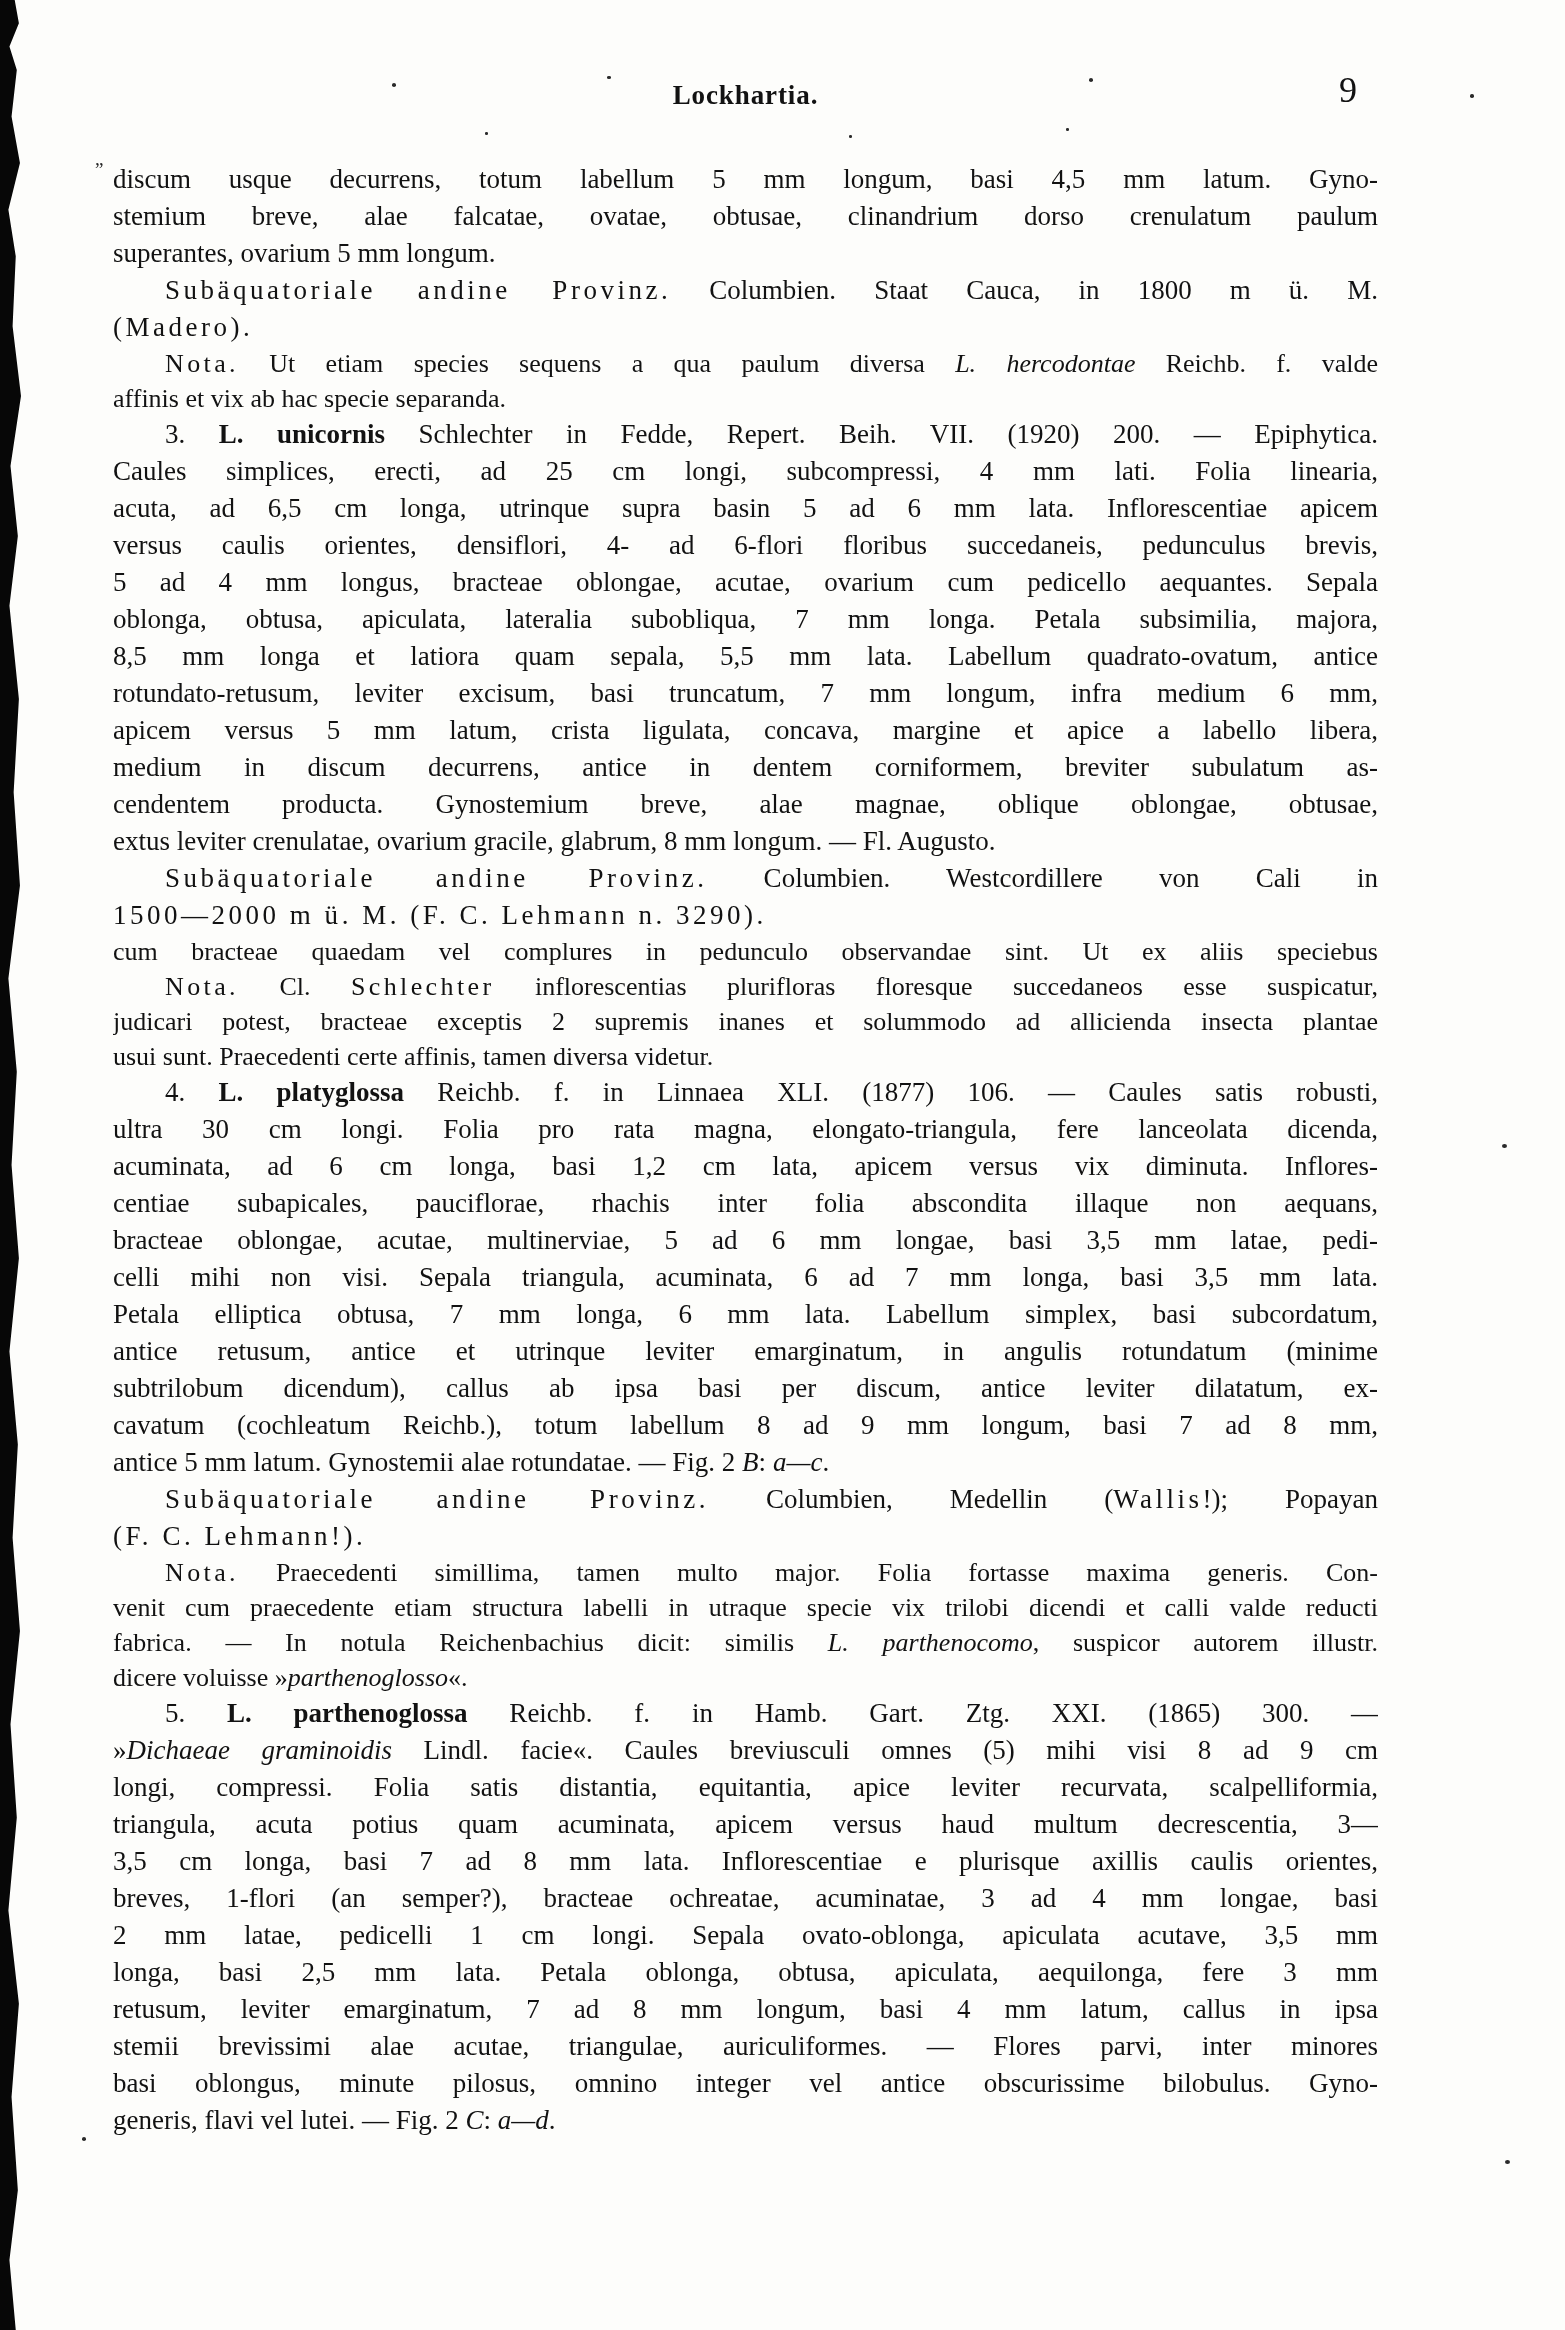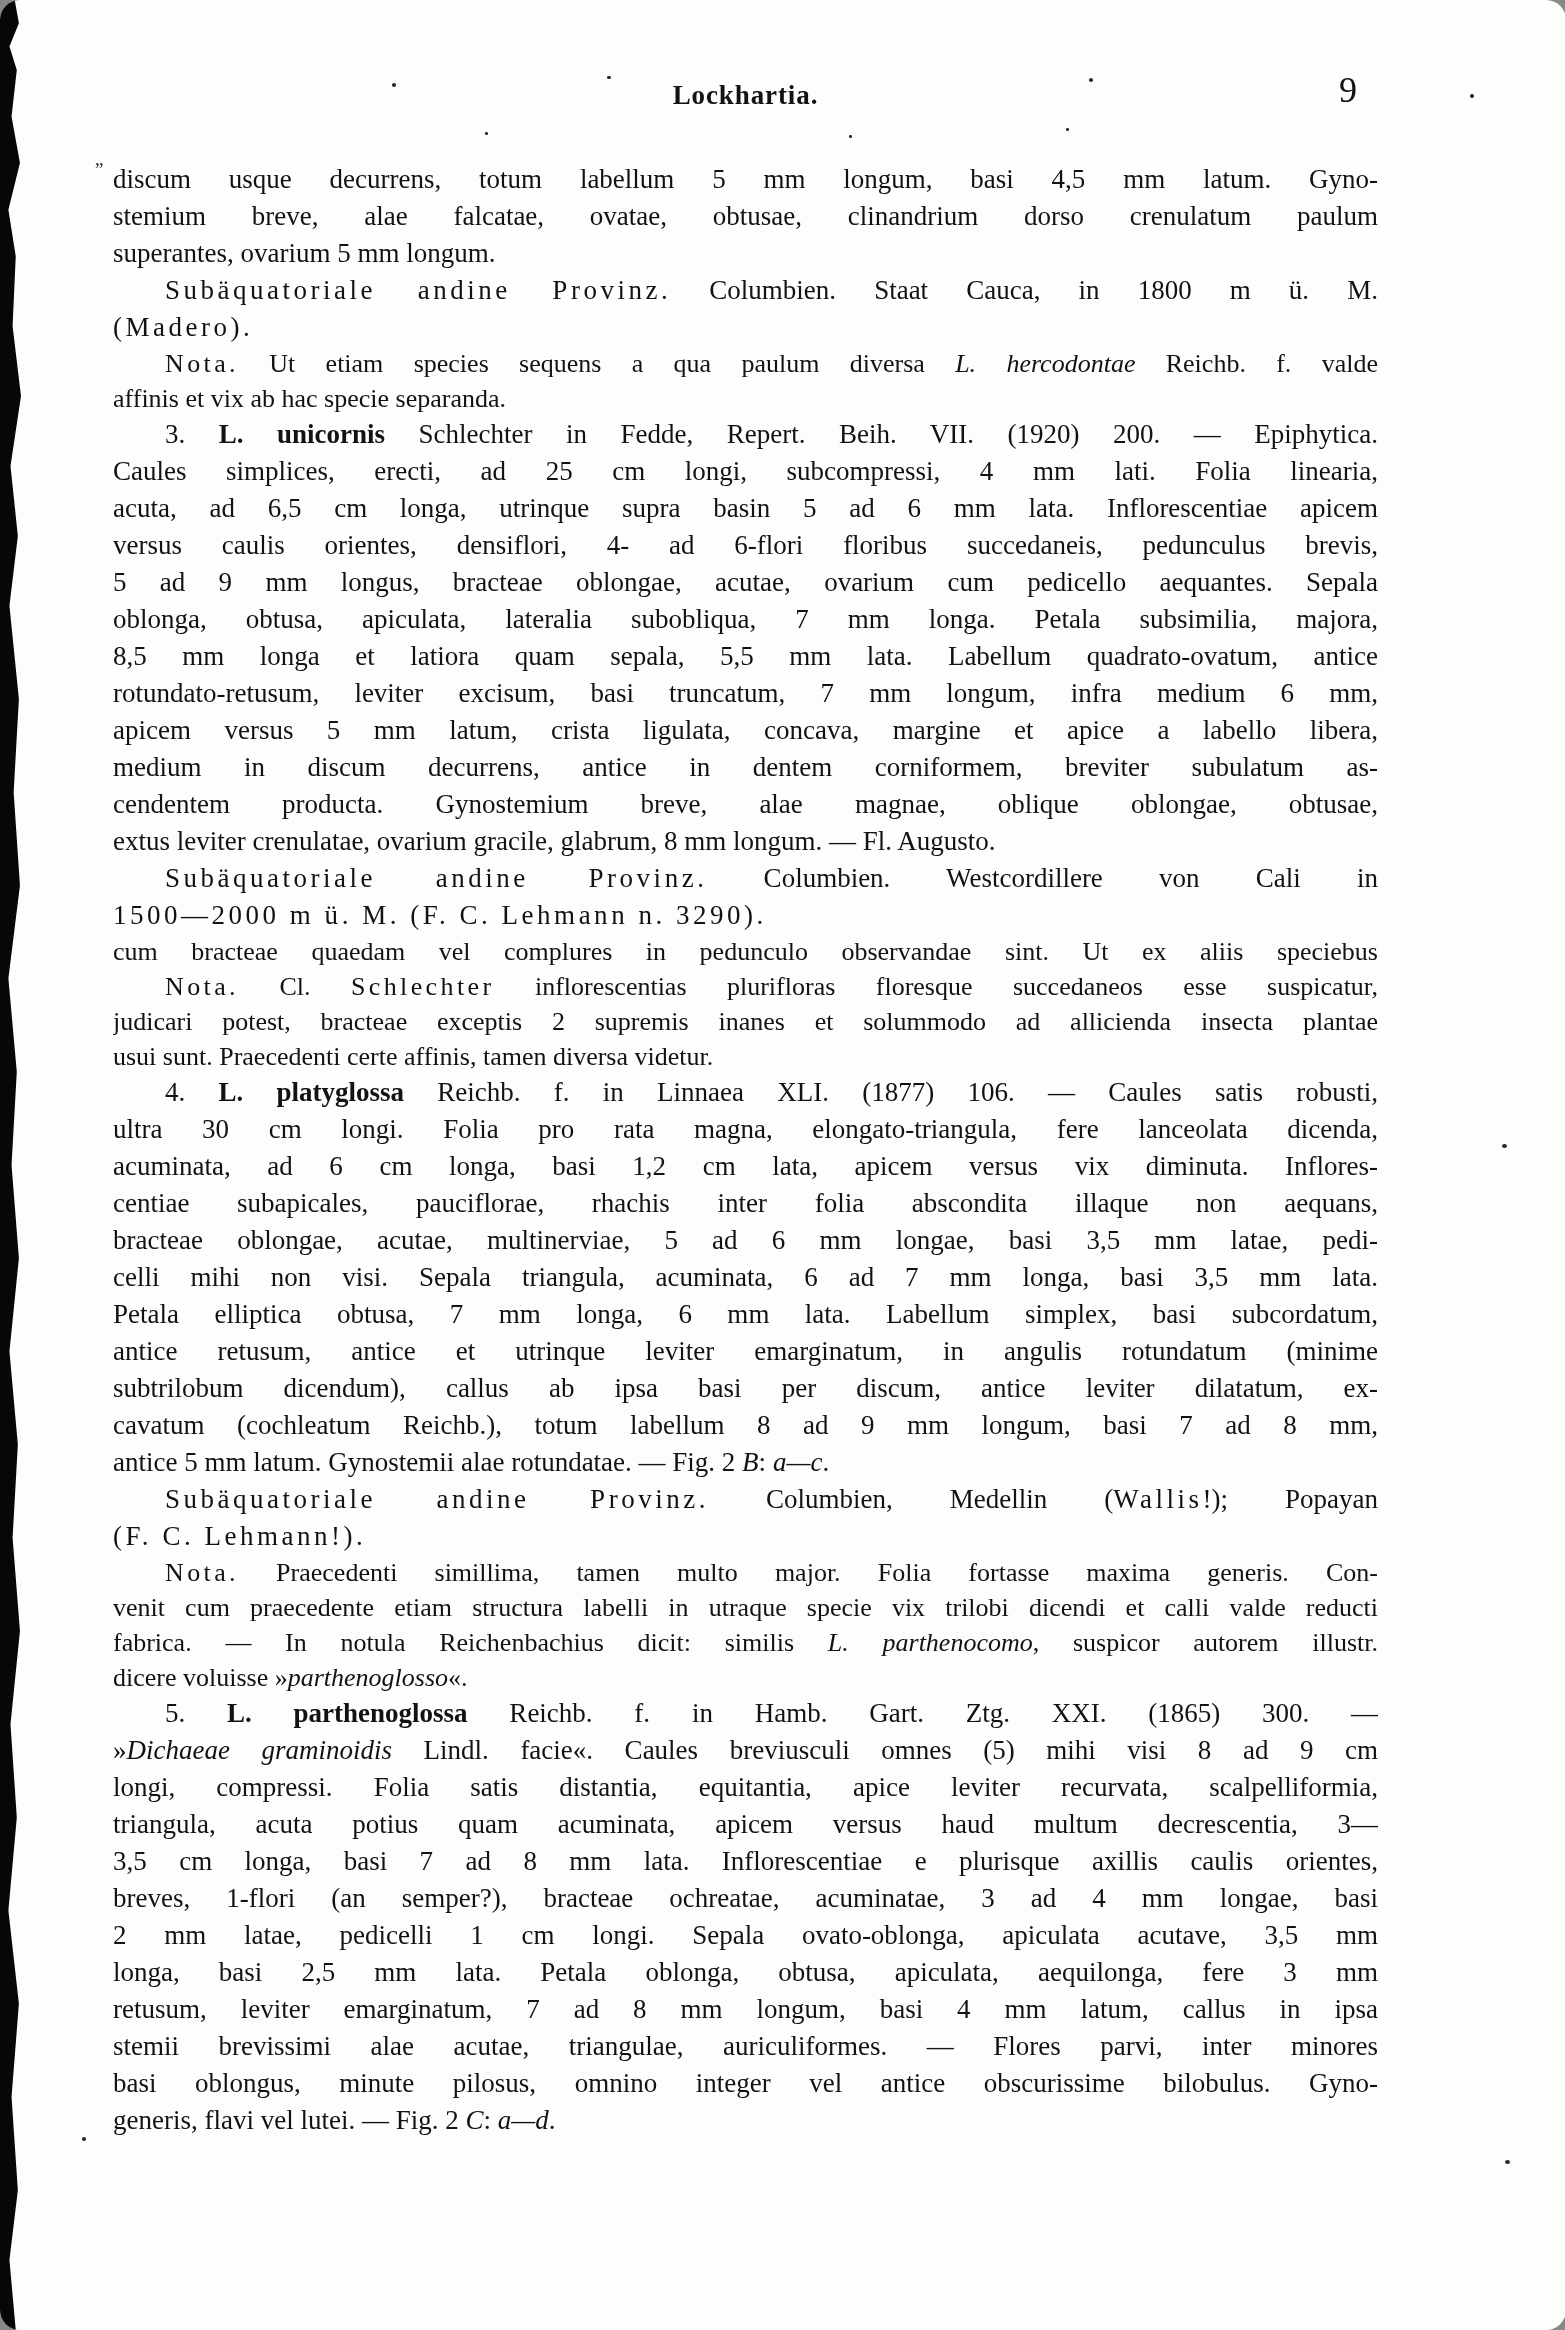--- a/index.html
+++ b/index.html
@@ -3,21 +3,20 @@
 <meta charset="utf-8">
 <style>
   html,body{margin:0;padding:0;background:#888;}
   .page{
     position:relative;
     width:1566px;height:2330px;
     background:#fdfdfb;
     font-family:"Liberation Serif","DejaVu Serif",serif;
     color:#121212;
     overflow:hidden;
-    border-radius:20px;
   }
   
   .edge-artifact{
     position:absolute;left:0;top:0;width:21px;height:100%;
     background:#070707;
     clip-path:polygon(0 0,70% 0,90% 1%,45% 2%,80% 3%,55% 5%,95% 7%,40% 9%,
       75% 11%,60% 14%,100% 17%,50% 20%,85% 23%,45% 26%,90% 30%,65% 34%,
       95% 38%,40% 42%,80% 46%,55% 50%,90% 54%,45% 58%,85% 62%,60% 66%,
       95% 70%,50% 74%,80% 78%,40% 82%,90% 86%,55% 90%,85% 94%,45% 97%,
       75% 100%,0 100%);
@@ -94,21 +93,21 @@
       </div>
       <div class="para nota">
         <div class="line indent"><span class="seg-sperr">Nota.</span><span class="seg-plain"> Ut etiam species sequens a qua paulum diversa </span><span class="seg-italic">L. hercodontae</span><span class="seg-plain"> Reichb. f. valde</span></div>
         <div class="line short"><span class="seg-plain">affinis et vix ab hac specie separanda.</span></div>
       </div>
       <div class="para main">
         <div class="line indent"><span class="seg-plain">3. </span><span class="seg-bold">L. unicornis</span><span class="seg-plain"> Schlechter in Fedde, Repert. Beih. VII. (1920) 200. — Epiphytica.</span></div>
         <div class="line"><span class="seg-plain">Caules simplices, erecti, ad 25 cm longi, subcompressi, 4 mm lati. Folia linearia,</span></div>
         <div class="line"><span class="seg-plain">acuta, ad 6,5 cm longa, utrinque supra basin 5 ad 6 mm lata. Inflorescentiae apicem</span></div>
         <div class="line"><span class="seg-plain">versus caulis orientes, densiflori, 4- ad 6-flori floribus succedaneis, pedunculus brevis,</span></div>
-        <div class="line"><span class="seg-plain">5 ad 9 mm longus, bracteae oblongae, acutae, ovarium cum pedicello aequantes. Sepala</span></div>
+        <div class="line"><span class="seg-plain">5 ad 4 mm longus, bracteae oblongae, acutae, ovarium cum pedicello aequantes. Sepala</span></div>
         <div class="line"><span class="seg-plain">oblonga, obtusa, apiculata, lateralia subobliqua, 7 mm longa. Petala subsimilia, majora,</span></div>
         <div class="line"><span class="seg-plain">8,5 mm longa et latiora quam sepala, 5,5 mm lata. Labellum quadrato-ovatum, antice</span></div>
         <div class="line"><span class="seg-plain">rotundato-retusum, leviter excisum, basi truncatum, 7 mm longum, infra medium 6 mm,</span></div>
         <div class="line"><span class="seg-plain">apicem versus 5 mm latum, crista ligulata, concava, margine et apice a labello libera,</span></div>
         <div class="line"><span class="seg-plain">medium in discum decurrens, antice in dentem corniformem, breviter subulatum as-</span></div>
         <div class="line"><span class="seg-plain">cendentem producta. Gynostemium breve, alae magnae, oblique oblongae, obtusae,</span></div>
         <div class="line short"><span class="seg-plain">extus leviter crenulatae, ovarium gracile, glabrum, 8 mm longum. — Fl. Augusto.</span></div>
       </div>
       <div class="para main">
         <div class="line indent"><span class="seg-sperr">Subäquatoriale andine Provinz.</span><span class="seg-plain"> Columbien. Westcordillere von Cali in</span></div>

